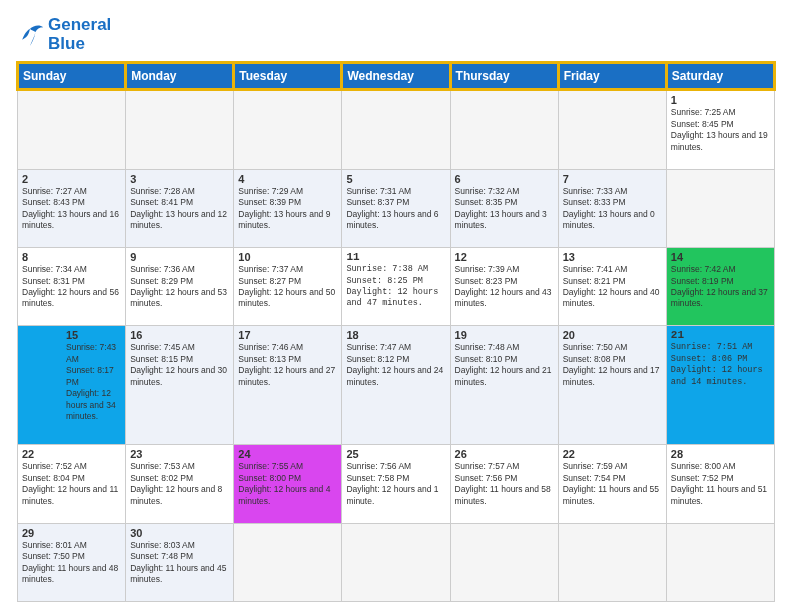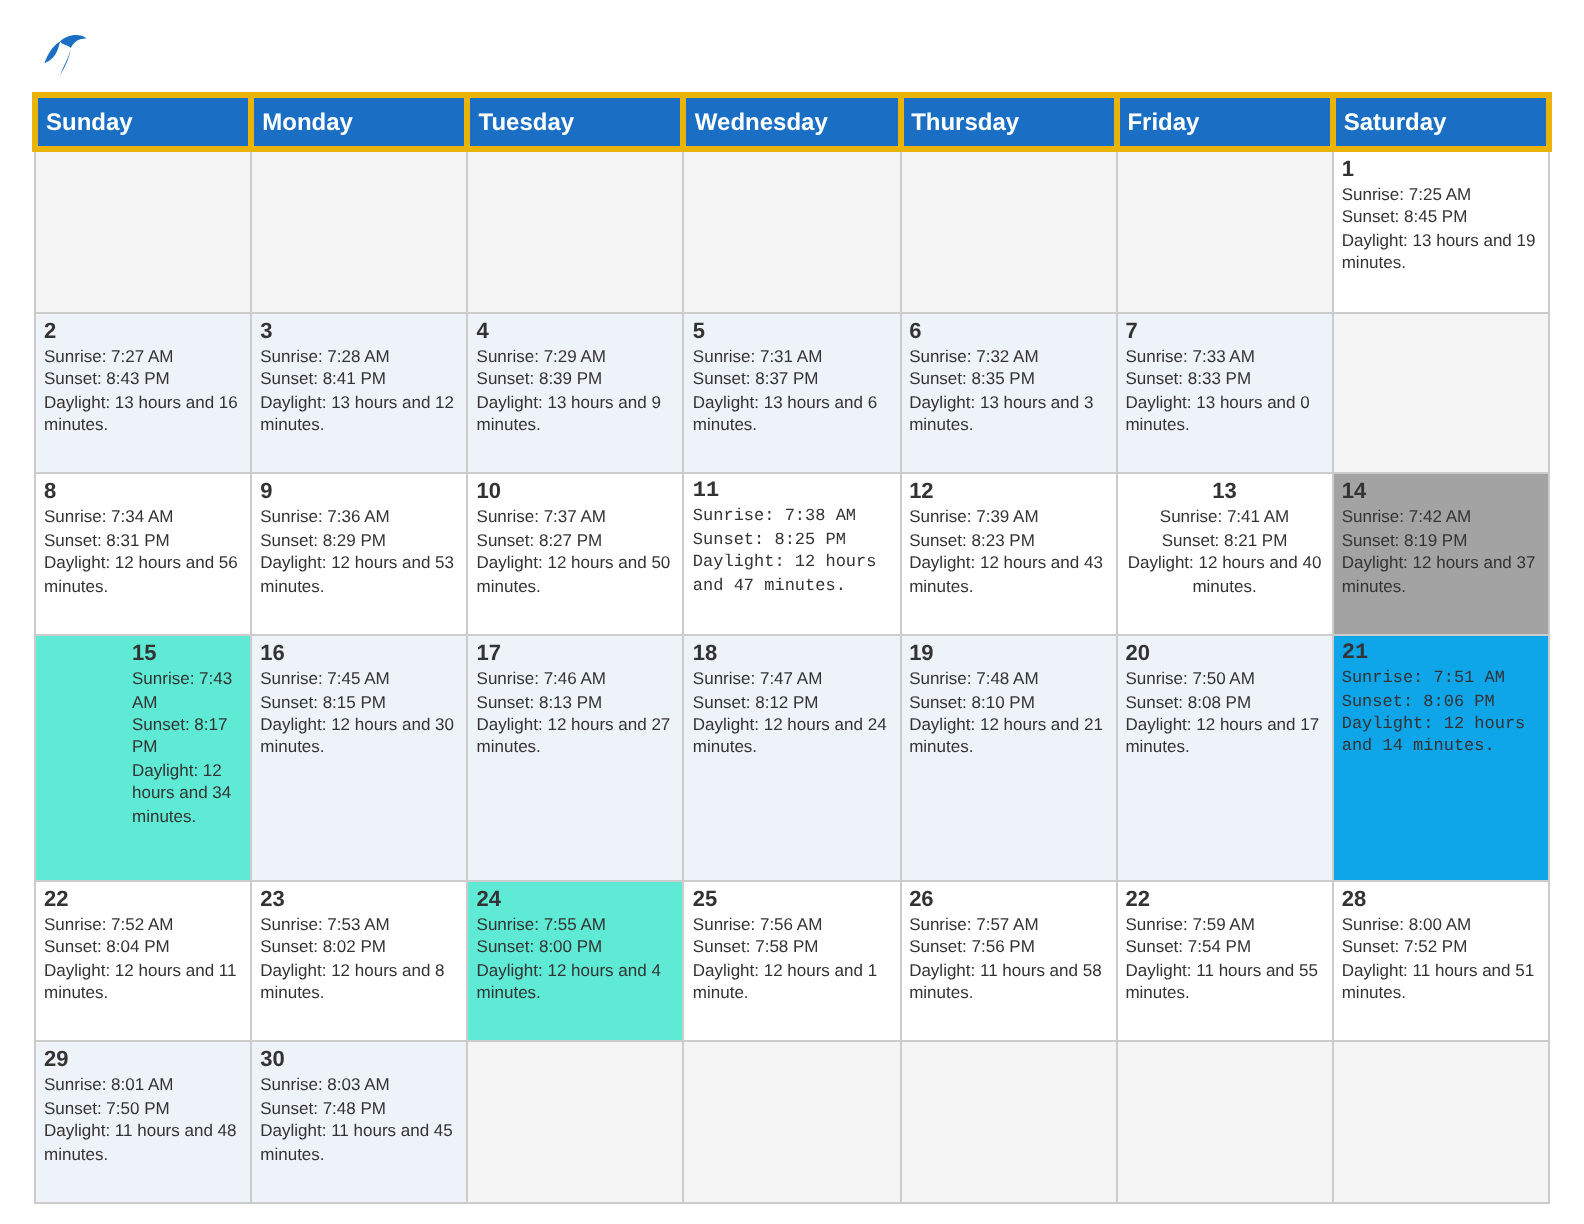--- a/index.html
+++ b/index.html
@@ -89,20 +89,24 @@
 <body>
 
 <div class="page">
   <div class="header">
     <div class="logo">
       <svg class="logo-bird" viewBox="0 0 36 28" fill="none" xmlns="http://www.w3.org/2000/svg">
         <path d="M18 6 C22 2, 30 0, 35 4 C30 4, 27 6, 25 10 C22 8, 19 8, 18 6Z" fill="#1a6fc4"></path>
         <path d="M18 6 C14 8, 10 14, 8 20 C12 18, 16 16, 18 6Z" fill="#1a6fc4"></path>
         <path d="M25 10 C24 16, 20 22, 18 28 C20 24, 24 18, 25 10Z" fill="#1a6fc4"></path>
       </svg>
+      <div>
+        <div style="font-size:17px;font-weight:bold;color:#1a6fc4;line-height:1.1;">General</div>
+        <div style="font-size:17px;font-weight:bold;color:#1a6fc4;line-height:1.1;">Blue</div>
+      </div>
     </div>
     <div class="title-block">
       <div class="month-title"></div>
       <div class="subtitle"></div>
     </div>
   </div>
 
   <table class="calendar" id="calendar-table">
     <thead id="cal-head">
         <tr>
@@ -169,31 +173,31 @@
             <div class="day-info">Sunrise: 7:37 AM<br>Sunset: 8:27 PM<br>Daylight: 12 hours and 50 minutes.</div>
           </td>
           <td style="background: rgb(255, 255, 255); font-family: Liberation Mono, monospace;">
             <span class="day-num">11</span>
             <div class="day-info">Sunrise: 7:38 AM<br>Sunset: 8:25 PM<br>Daylight: 12 hours and 47 minutes.</div>
           </td>
           <td style="background: rgb(255, 255, 255);">
             <span class="day-num">12</span>
             <div class="day-info">Sunrise: 7:39 AM<br>Sunset: 8:23 PM<br>Daylight: 12 hours and 43 minutes.</div>
           </td>
-          <td style="background: rgb(255, 255, 255); text-align: center;">
+          <td style="background: rgb(255, 255, 255);">
             <span class="day-num">13</span>
             <div class="day-info">Sunrise: 7:41 AM<br>Sunset: 8:21 PM<br>Daylight: 12 hours and 40 minutes.</div>
           </td>
-          <td style="background: #a3a3a3;">
+          <td style="background: #22c55e;">
             <span class="day-num">14</span>
             <div class="day-info">Sunrise: 7:42 AM<br>Sunset: 8:19 PM<br>Daylight: 12 hours and 37 minutes.</div>
           </td>
         </tr>
         <tr>
-          <td style="background: #5eead4; padding-left: 48px;">
+          <td style="background: #0ea5e9; padding-left: 48px;">
             <span class="day-num">15</span>
             <div class="day-info">Sunrise: 7:43 AM<br>Sunset: 8:17 PM<br>Daylight: 12 hours and 34 minutes.</div>
           </td>
           <td style="background: rgb(238, 242, 249);">
             <span class="day-num">16</span>
             <div class="day-info">Sunrise: 7:45 AM<br>Sunset: 8:15 PM<br>Daylight: 12 hours and 30 minutes.</div>
           </td>
           <td style="background: rgb(238, 242, 249);">
             <span class="day-num">17</span>
             <div class="day-info">Sunrise: 7:46 AM<br>Sunset: 8:13 PM<br>Daylight: 12 hours and 27 minutes.</div>
@@ -217,21 +221,21 @@
         </tr>
         <tr>
           <td style="background: rgb(255, 255, 255);">
             <span class="day-num">22</span>
             <div class="day-info">Sunrise: 7:52 AM<br>Sunset: 8:04 PM<br>Daylight: 12 hours and 11 minutes.</div>
           </td>
           <td style="background: rgb(255, 255, 255);">
             <span class="day-num">23</span>
             <div class="day-info">Sunrise: 7:53 AM<br>Sunset: 8:02 PM<br>Daylight: 12 hours and 8 minutes.</div>
           </td>
-          <td style="background: #5eead4;">
+          <td style="background: #d946ef;">
             <span class="day-num">24</span>
             <div class="day-info">Sunrise: 7:55 AM<br>Sunset: 8:00 PM<br>Daylight: 12 hours and 4 minutes.</div>
           </td>
           <td style="background: rgb(255, 255, 255);">
             <span class="day-num">25</span>
             <div class="day-info">Sunrise: 7:56 AM<br>Sunset: 7:58 PM<br>Daylight: 12 hours and 1 minute.</div>
           </td>
           <td style="background: rgb(255, 255, 255);">
             <span class="day-num">26</span>
             <div class="day-info">Sunrise: 7:57 AM<br>Sunset: 7:56 PM<br>Daylight: 11 hours and 58 minutes.</div>

